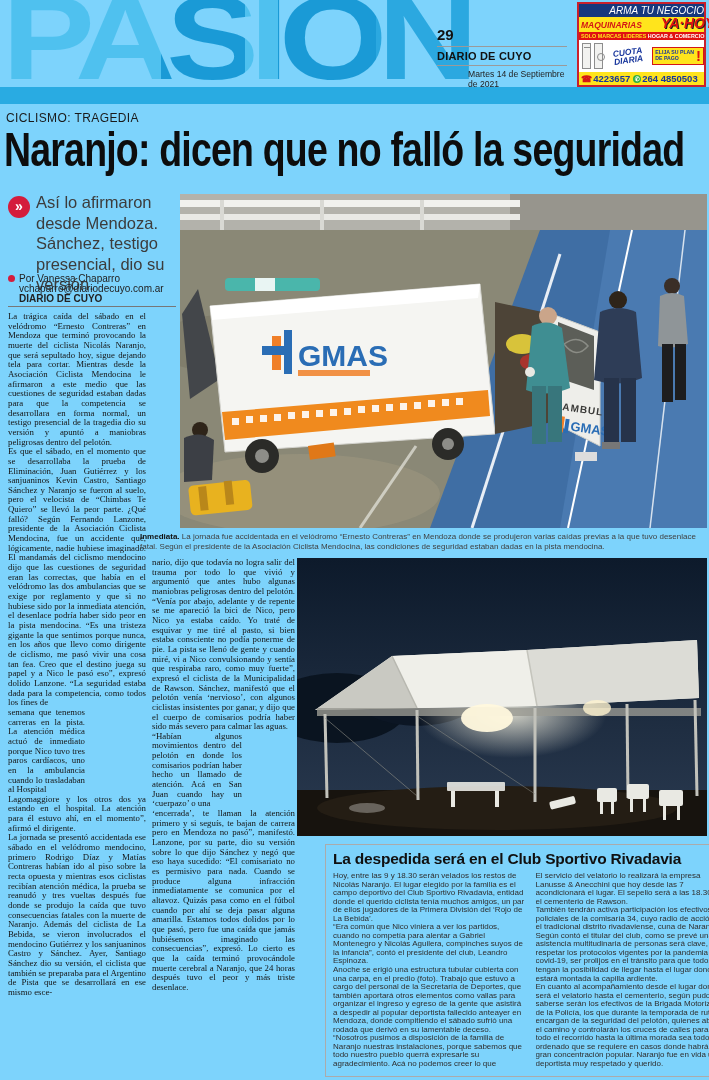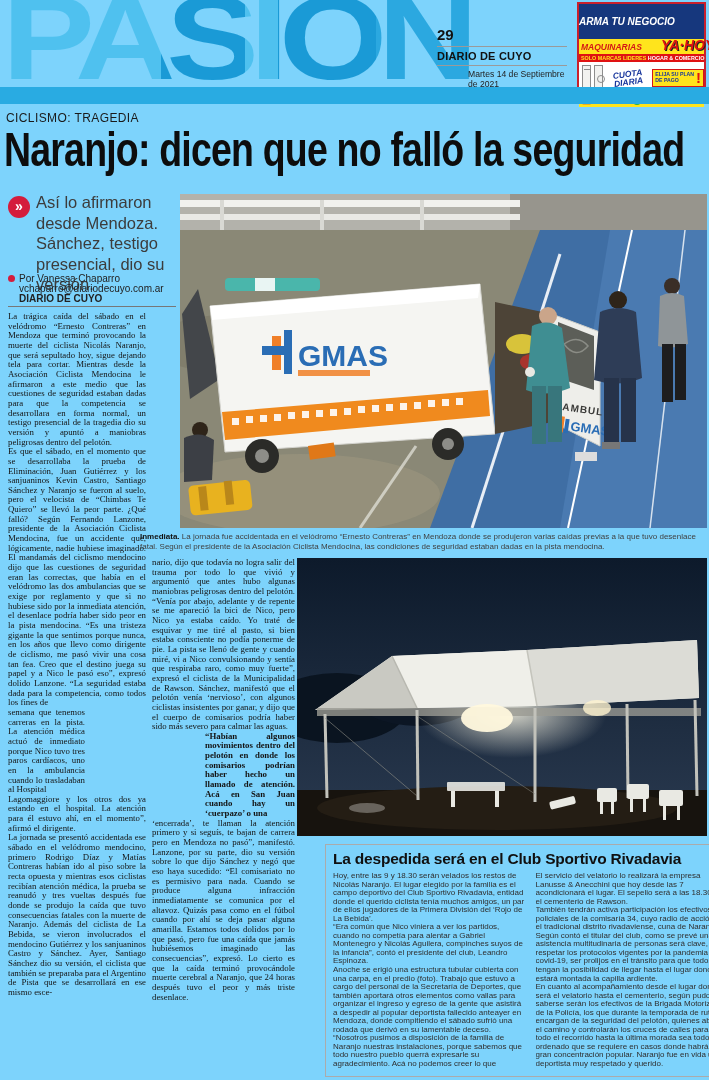--- a/index.html
+++ b/index.html
@@ -15,21 +15,21 @@
   #cyanbar{position:absolute;left:0;top:87px;width:709px;height:17px;background:#29abe2;}
   #paperinfo{position:absolute;left:437px;top:26px;width:130px;font-family:"Liberation Sans",sans-serif;}
   #paperinfo .num{font-size:15px;font-weight:700;color:#111;}
   #paperinfo hr{border:none;border-top:1px solid #9a9a9a;margin:3px 0;}
   #paperinfo .paper{font-size:11px;font-weight:700;color:#111;letter-spacing:.2px;}
   #paperinfo .date,#paperinfo .mail{font-size:8.6px;color:#222;margin-top:1px;padding-left:31px;}
 
   
   #ad{position:absolute;left:577px;top:2px;width:129px;height:85px;border:2px solid #c9202c;
       font-family:"Liberation Sans",sans-serif;background:#fff;box-sizing:border-box;}
-  #ad .r1{background:#16377d;color:#fff;font-weight:700;font-style:italic;font-size:10px;text-align:left;padding:12px 0;}
+  #ad .r1{background:#16377d;color:#fff;font-weight:400;font-style:italic;font-size:10px;text-align:right;padding:1px 0;}
   #ad .r2{background:#ffe41c;padding:0 2px 1px 2px;line-height:11px;white-space:nowrap;}
   #ad .maq{color:#d41616;font-style:italic;font-weight:700;font-size:8.5px;}
   #ad .yahoy{color:#e01212;font-weight:700;font-style:italic;font-size:14px;text-shadow:1px 1px 0 #222;margin-left:19px;}
   #ad .reg{color:#e01212;font-size:6px;vertical-align:top;}
   #ad .r2b{background:#e01212;font-size:5.4px;font-weight:700;padding:1px 2px;white-space:nowrap;}
   #ad .r2b .y{color:#ffe41c;} #ad .r2b .w{color:#fff;}
   #ad .r3{display:flex;align-items:center;height:32px;background:#fff;position:relative;}
   .appl{width:11px;height:24px;border:1px solid #8d8d8d;background:#f2f2f0;margin-left:3px;position:relative;}
   .appl.wash:after{content:"";position:absolute;left:2px;top:9px;width:6px;height:6px;border:1px solid #8d8d8d;border-radius:50%;}
   .appl.freezer:after{content:"";position:absolute;left:1px;top:3px;width:7px;height:1px;background:#8d8d8d;}
@@ -54,21 +54,21 @@
   #byline .dot{display:inline-block;width:7px;height:7px;border-radius:50%;background:#d41c3c;margin-right:4px;}
   #byline .org{font-weight:700;}
   #railrule{position:absolute;left:8px;top:306px;width:168px;border-top:1px solid #777;}
 
   
   .bodycol{position:absolute;text-align:justify;font-size:8.8px;line-height:9.65px;color:#141414;overflow:hidden;}
   .bodycol .seg{white-space:pre-line;}
   #col1{left:8px;top:312px;width:138px;height:768px;}
   #col1 .narrow{width:77px;}
   #col2{left:152px;top:558px;width:143px;height:522px;}
-  #col2 .narrow{margin-left:53px;width:90px;font-weight:bold;}
+  #col2 .narrow{width:90px;}
   #pullquote{position:absolute;left:88px;top:754px;width:112px;height:128px;background:#fff;
     font-family:"Liberation Serif",serif;font-weight:700;font-size:16px;line-height:20.5px;color:#0e0e0e;overflow:hidden;}
 
   
   #photo1{position:absolute;left:180px;top:194px;width:527px;height:334px;overflow:hidden;}
   #caption1{position:absolute;left:140px;top:532px;width:566px;font-family:"Liberation Sans",sans-serif;
     font-size:8px;line-height:9.6px;color:#3f3f3f;}
   #caption1 b{color:#111;}
   #photo2{position:absolute;left:297px;top:558px;width:410px;height:278px;overflow:hidden;}
 

